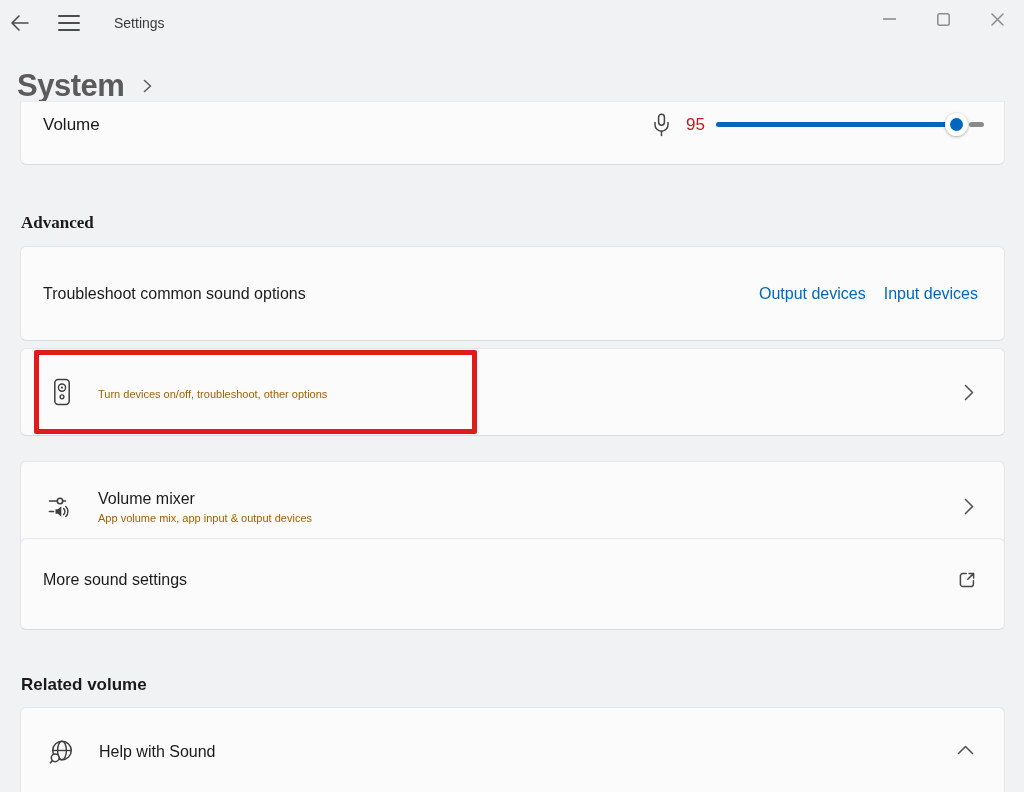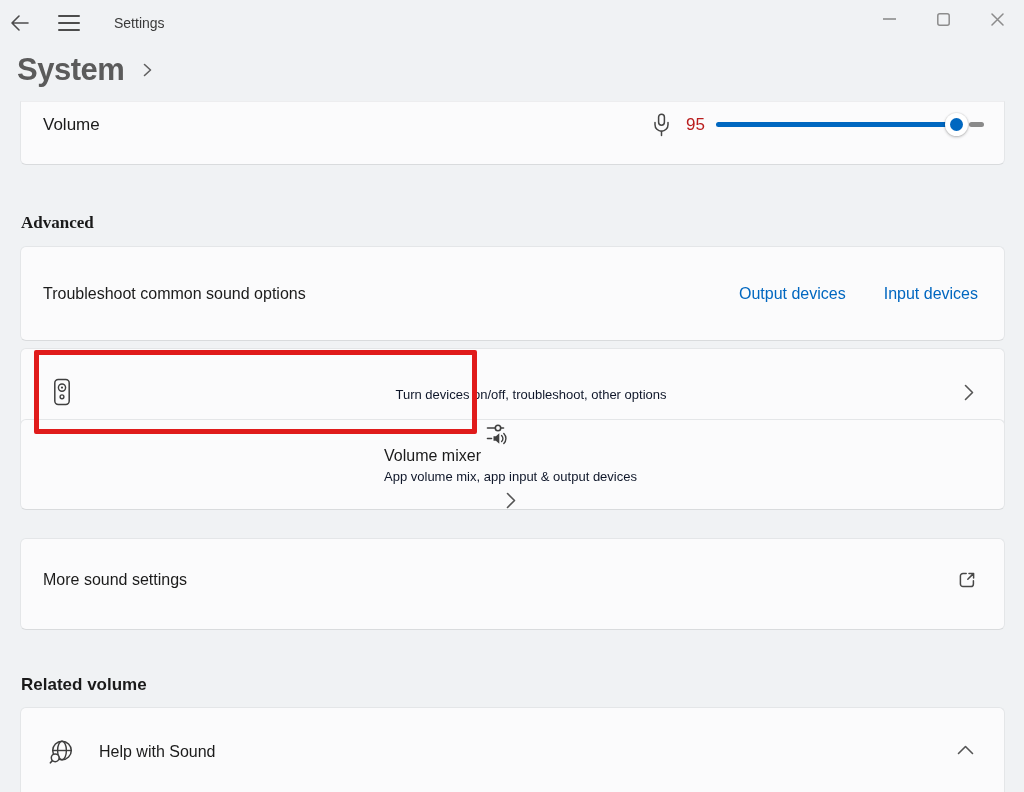--- a/index.html
+++ b/index.html
@@ -20,21 +20,21 @@
   .menu-btn   { left:52px; top:8px; width:34px; height:30px; }
   .hamburger i { display:block; width:22px; height:2px; background:#4c4c4c; margin:5px 0; border-radius:1px; }
   .app-title { position:absolute; left:114px; top:15px; font-size:14px; color:#3a3a3a; }
   .win-controls { position:absolute; right:0; top:0; display:flex; }
   .win-controls button {
     width:54px; height:38px; background:none; border:none; cursor:pointer;
     display:flex; align-items:center; justify-content:center;
   }
 
   
-  .breadcrumb { position:absolute; left:17px; top:52px; display:flex; align-items:center; gap:19px; }
+  .breadcrumb { position:absolute; left:17px; top:68px; display:flex; align-items:center; gap:19px; }
   .crumb { font-size:31px; font-weight:600; letter-spacing:-0.5px; }
   .crumb.parent  { color:#5b5b5b; cursor:pointer; }
   .crumb.current { color:#191919; }
 
   
   .card {
     position:absolute; left:20px; width:985px;
     background:#fbfbfc; border:1px solid #e4e6e8; border-bottom-color:#d9dbdd;
     border-radius:6px;
   }
@@ -55,33 +55,33 @@
     background:#ffffff; box-shadow:0 1px 3px rgba(0,0,0,.28), 0 0 0 1px rgba(0,0,0,.04);
   }
   .slider-thumb::after {
     content:""; position:absolute; left:5px; top:5px; width:13px; height:13px;
     border-radius:50%; background:#0067c0;
   }
 
   
   #troubleshoot-card { top:246px; height:95px; display:flex; align-items:center; padding:0 26px 0 22px; }
   #troubleshoot-label { flex:1; font-size:16px; }
-  .link-group { display:flex; gap:38px; }
+  .link-group { display:flex; gap:18px; }
   .text-link { background:none; border:none; cursor:pointer; font-family:inherit; font-size:16px; color:#0067c0; }
 
   
   .nav-row { display:flex; align-items:center; padding:0 30px; cursor:pointer; }
   #all-devices-card { top:348px; height:88px; }
-  #mixer-card       { top:419px; height:91px; padding-left:26px;flex-direction:column; }
+  #mixer-card       { top:461px; height:91px; padding-left:26px; }
   .row-icon { flex:0 0 auto; display:flex; align-items:center; justify-content:center; }
   #all-devices-card .row-icon { width:22px; margin-right:25px; }
   #mixer-card .row-icon       { width:28px; margin-right:23px; }
   .row-text { flex:1; }
   .row-title { font-size:16px; color:#1b1b1b; }
-  .row-sub   { font-size:13px; color:#0f172a; margin-top:4px;text-align:center; }
+  .row-sub   { font-size:11px; color:#a16207; margin-top:4px; }
 
   
   #more-card { top:538px; height:92px; display:flex; align-items:center; padding:0 27px 8px 22px; }
   #more-label { flex:1; font-size:16px; }
 
   
   #help-card { top:707px; height:110px; display:flex; align-items:flex-start; padding:32px 30px 0 26px; }
   #help-card .row-icon { width:29px; margin-right:23px; margin-top:-3px; }
   #help-label { flex:1; font-size:16px; padding-top:3px; }
   #help-card .chev { margin-top:5px; }

